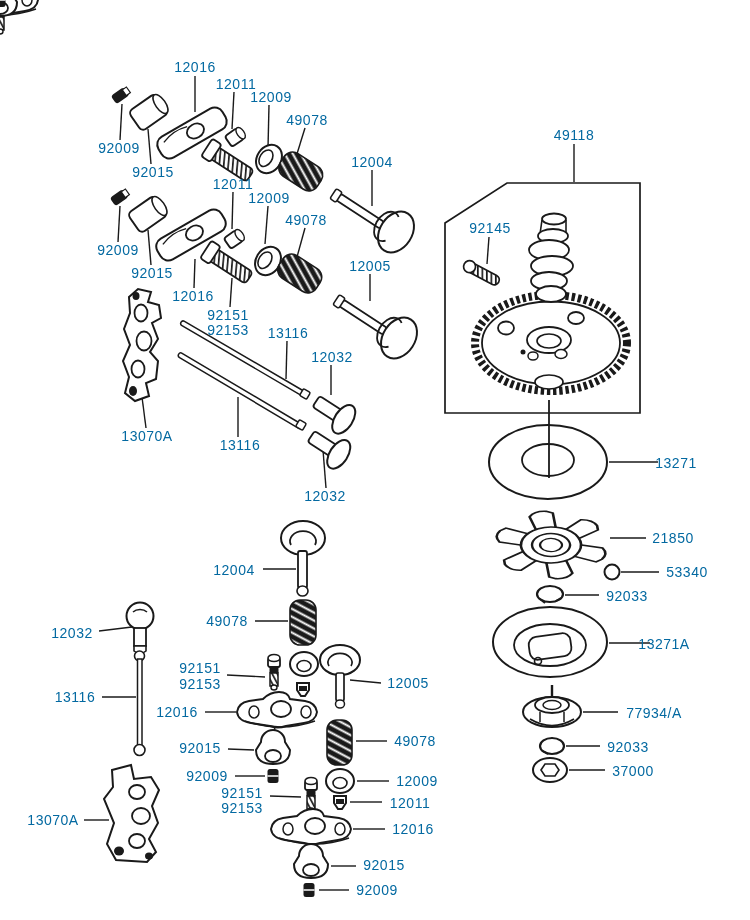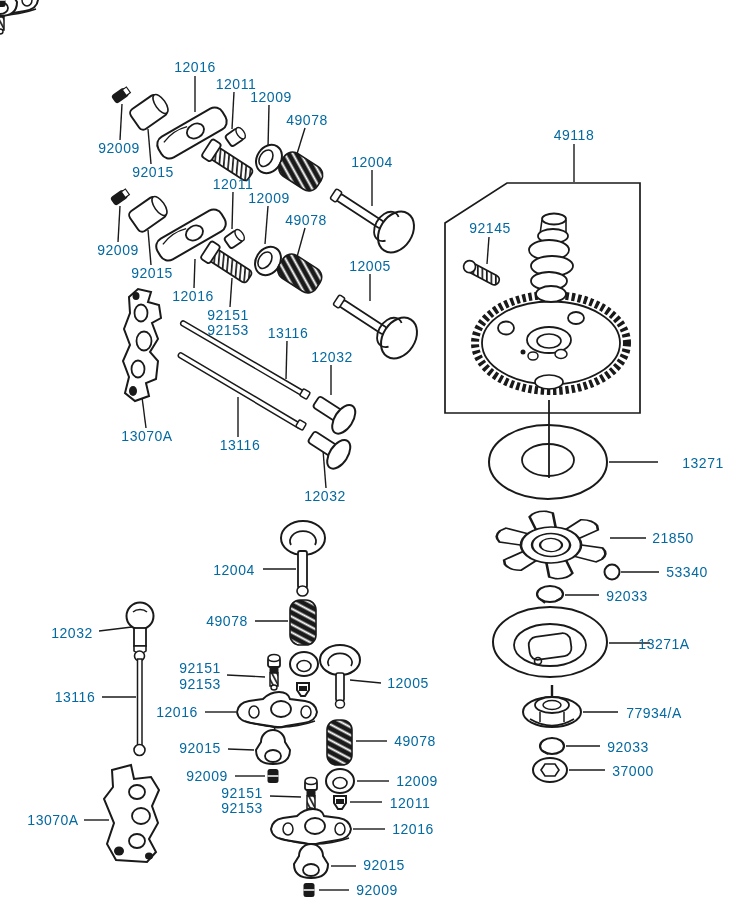--- a/index.html
+++ b/index.html
@@ -351,21 +351,21 @@
 <div class="lbl" style="left:193px;top:296px">12016</div>
 <div class="lbl" style="left:228px;top:315px">92151</div>
 <div class="lbl" style="left:228px;top:330px">92153</div>
 <div class="lbl" style="left:288px;top:333px">13116</div>
 <div class="lbl" style="left:332px;top:357px">12032</div>
 <div class="lbl" style="left:147px;top:436px">13070A</div>
 <div class="lbl" style="left:240px;top:445px">13116</div>
 <div class="lbl" style="left:325px;top:496px">12032</div>
 <div class="lbl" style="left:574px;top:135px">49118</div>
 <div class="lbl" style="left:490px;top:228px">92145</div>
-<div class="lbl" style="left:703px;top:463px">13271</div>
+<div class="lbl" style="left:676px;top:463px">13271</div>
 <div class="lbl" style="left:673px;top:538px">21850</div>
 <div class="lbl" style="left:687px;top:572px">53340</div>
 <div class="lbl" style="left:627px;top:596px">92033</div>
 <div class="lbl" style="left:664px;top:644px">13271A</div>
 <div class="lbl" style="left:654px;top:713px">77934/A</div>
 <div class="lbl" style="left:628px;top:747px">92033</div>
 <div class="lbl" style="left:633px;top:771px">37000</div>
 <div class="lbl" style="left:234px;top:570px">12004</div>
 <div class="lbl" style="left:227px;top:621px">49078</div>
 <div class="lbl" style="left:72px;top:633px">12032</div>

